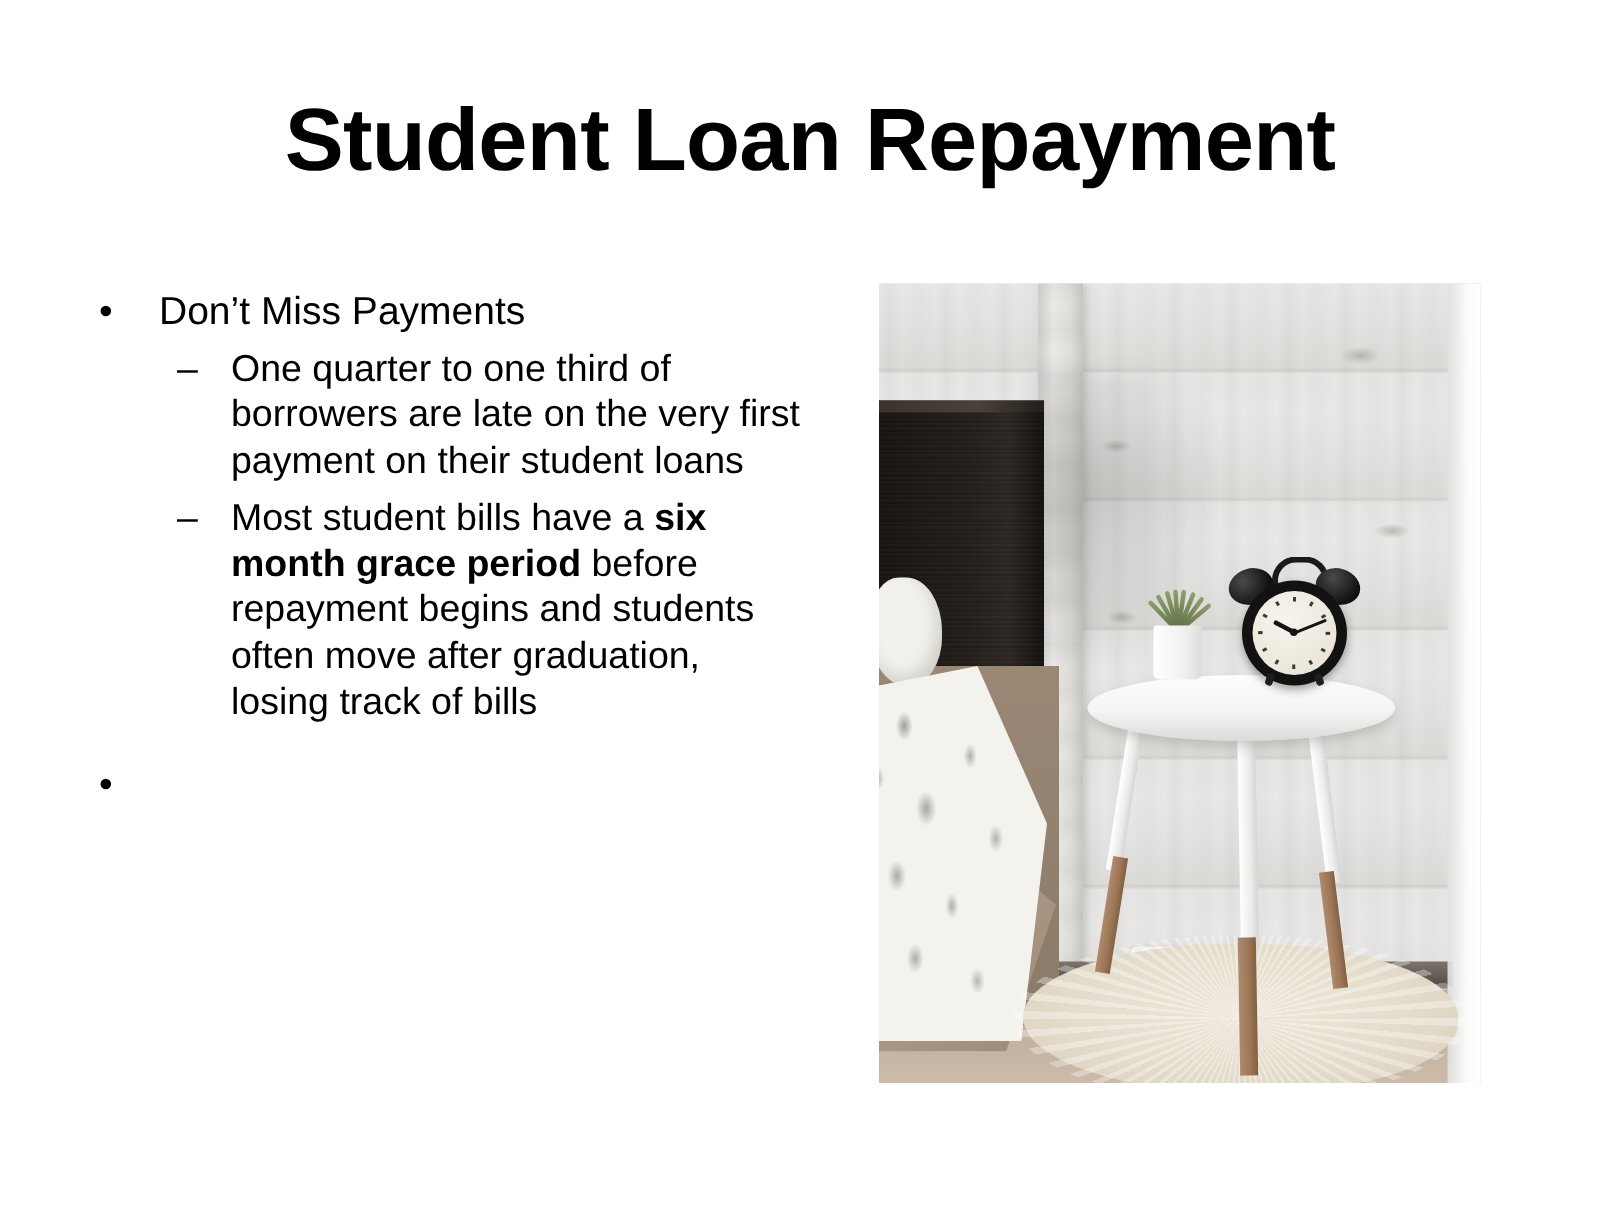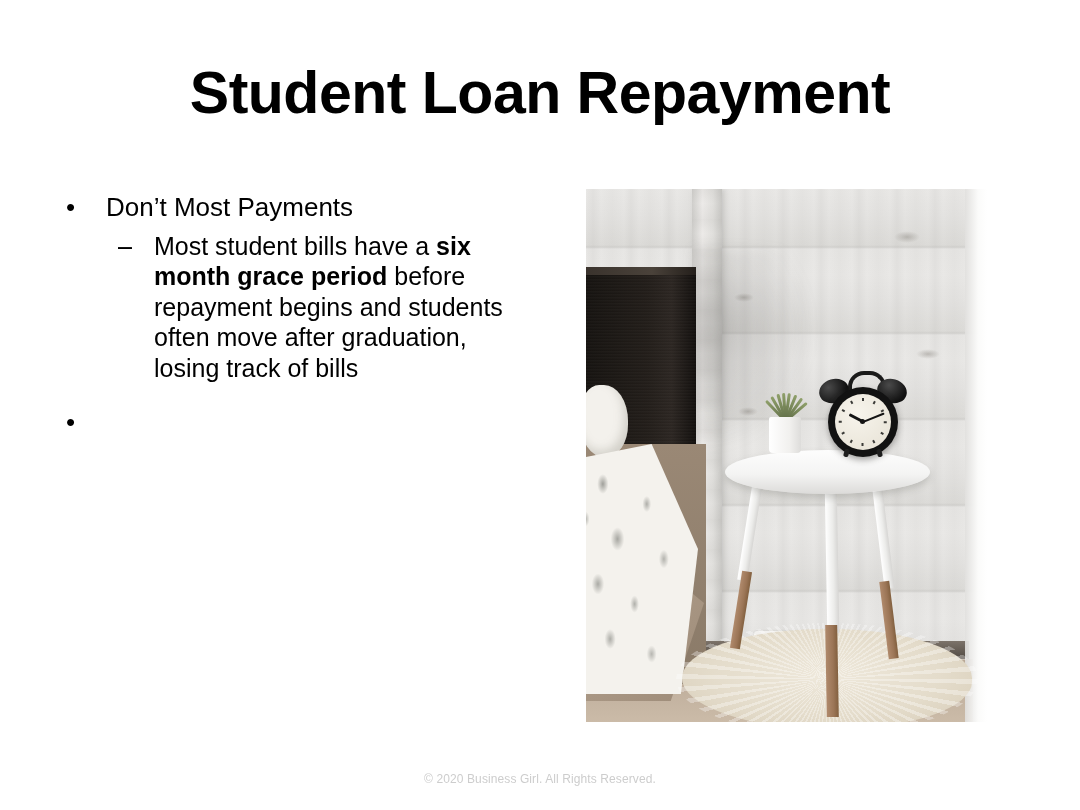--- a/index.html
+++ b/index.html
@@ -470,25 +470,26 @@
 <body>
 
 <div class="slide">
 
   <div class="slide-title">Student Loan Repayment</div>
 
   <div class="body-col">
 
     <div class="bullet-l1">
       <span class="marker">•</span>
-      <span>Don’t Most Payments</span>
+      <span>Don’t Miss Payments</span>
     </div>
 
     <div class="bullet-l2">
       <span class="marker">–</span>
+      <span>One quarter to one third of borrowers are late on the very first payment on their student loans</span>
     </div>
 
     <div class="bullet-l2">
       <span class="marker">–</span>
       <span>Most student bills have a </span><span class="strong">six month grace period</span><span> before repayment begins and students often move after graduation, losing track of bills</span>
     </div>
 
     <div class="bullet-l1 spaced">
       <span class="marker">•</span>
     </div>
@@ -572,15 +573,14 @@
           </div>
           <span class="foot l"></span>
           <span class="foot r"></span>
         </div>
       </div>
 
       <div class="right-edge"></div>
     </div>
   </div>
 
-  <div class="footer">© 2020 Business Girl.  All Rights Reserved.</div>
 
 </div>
 
 </body></html>

